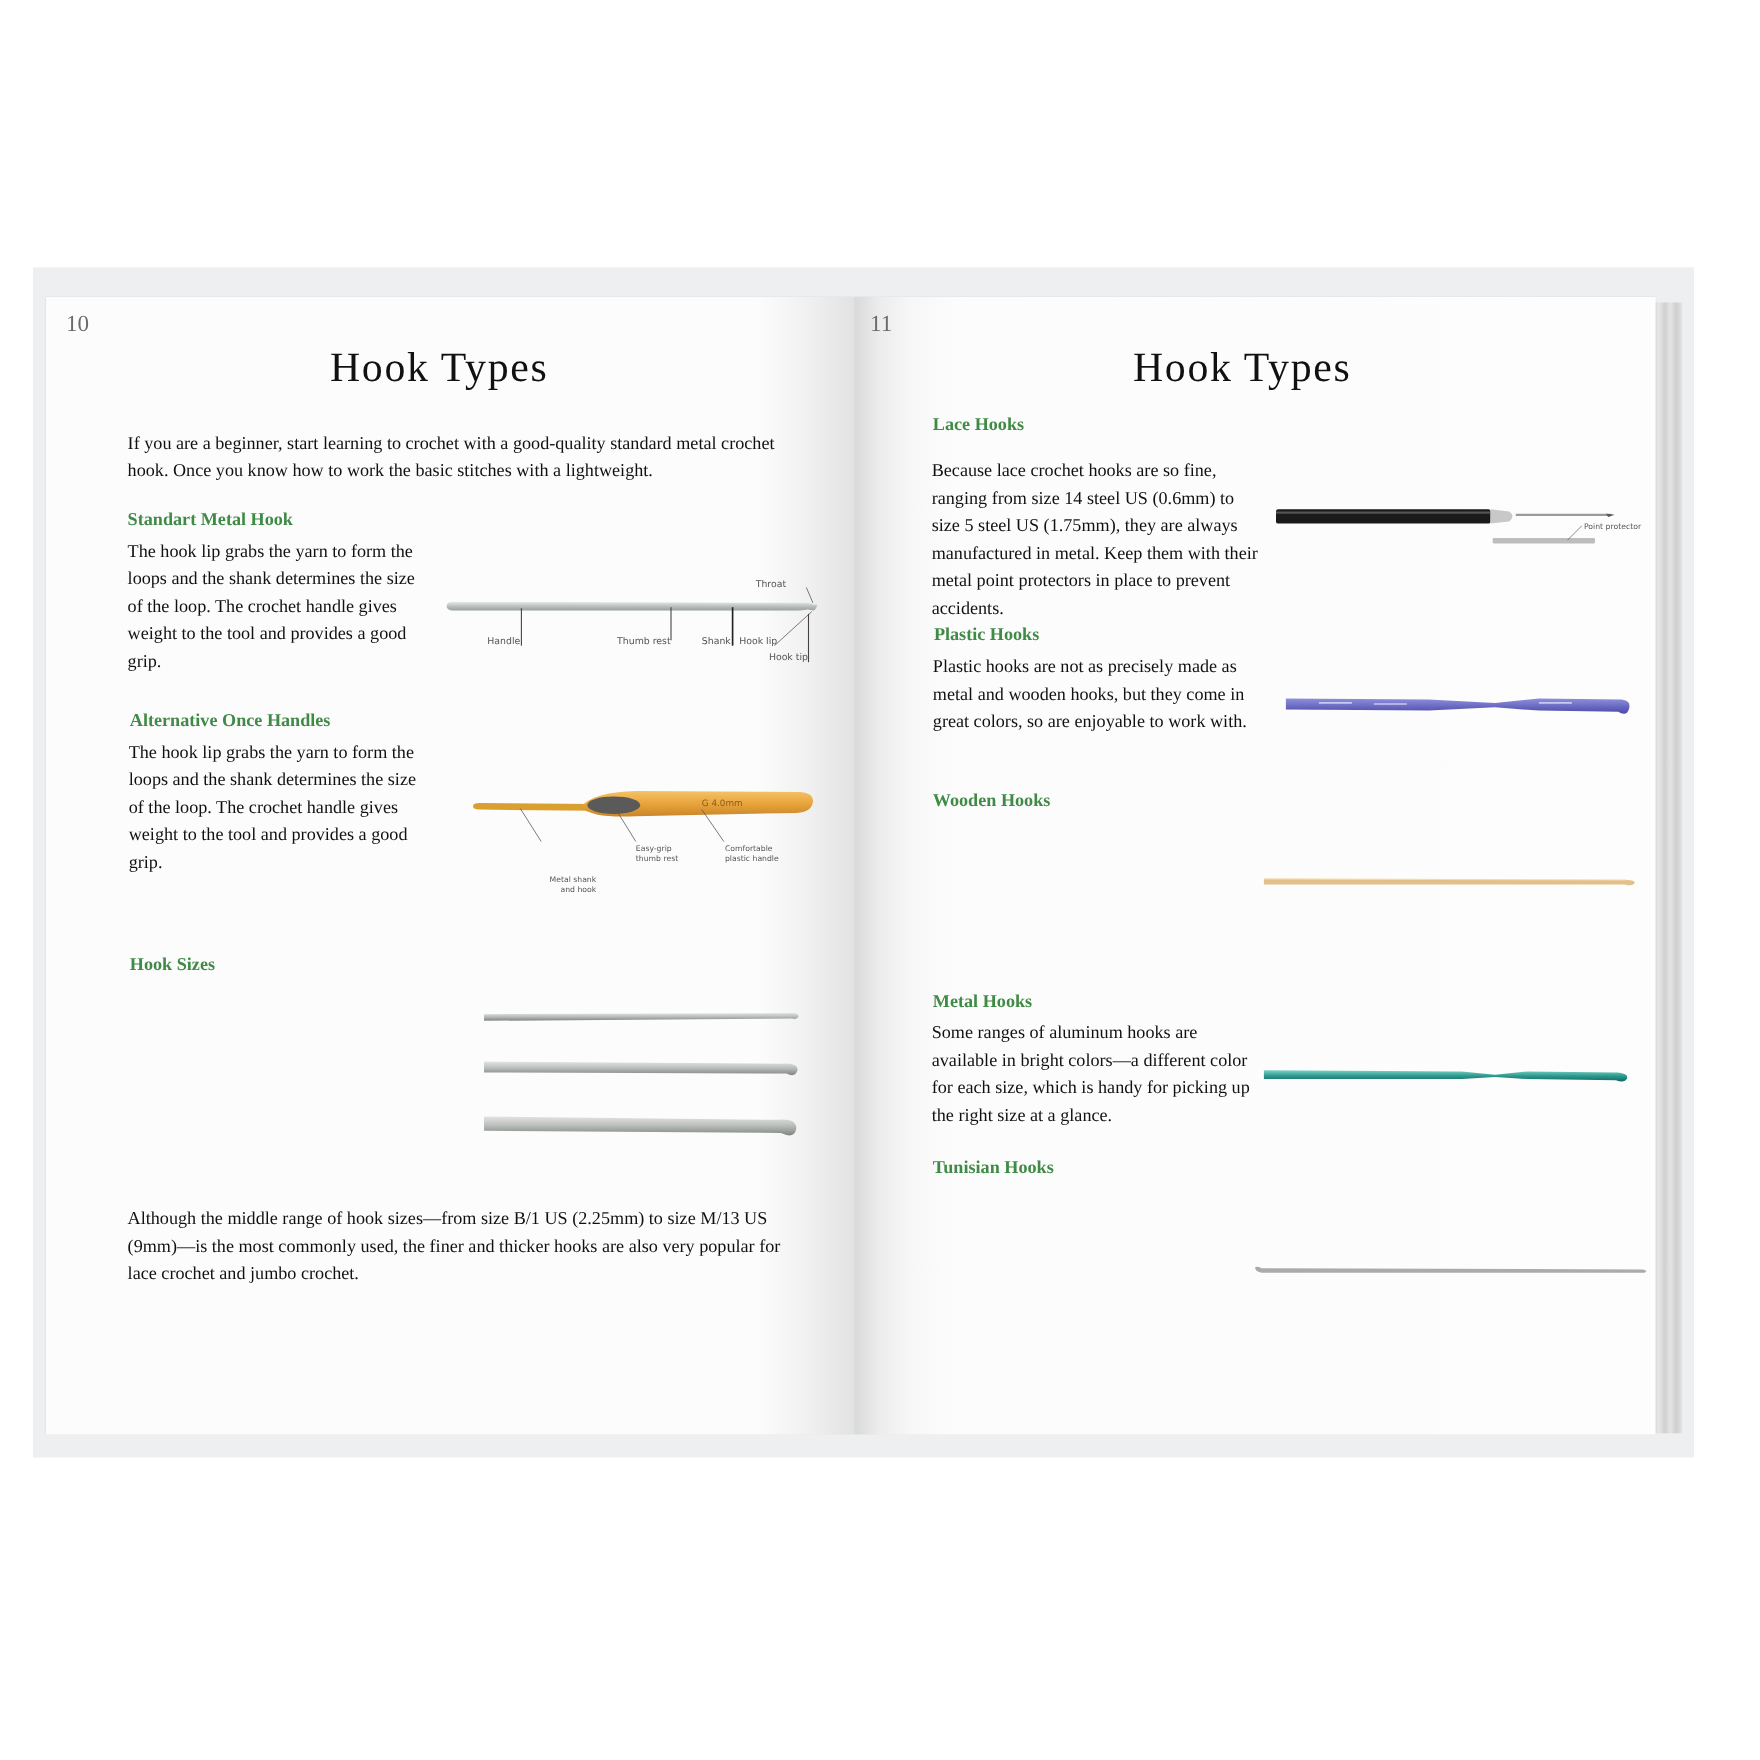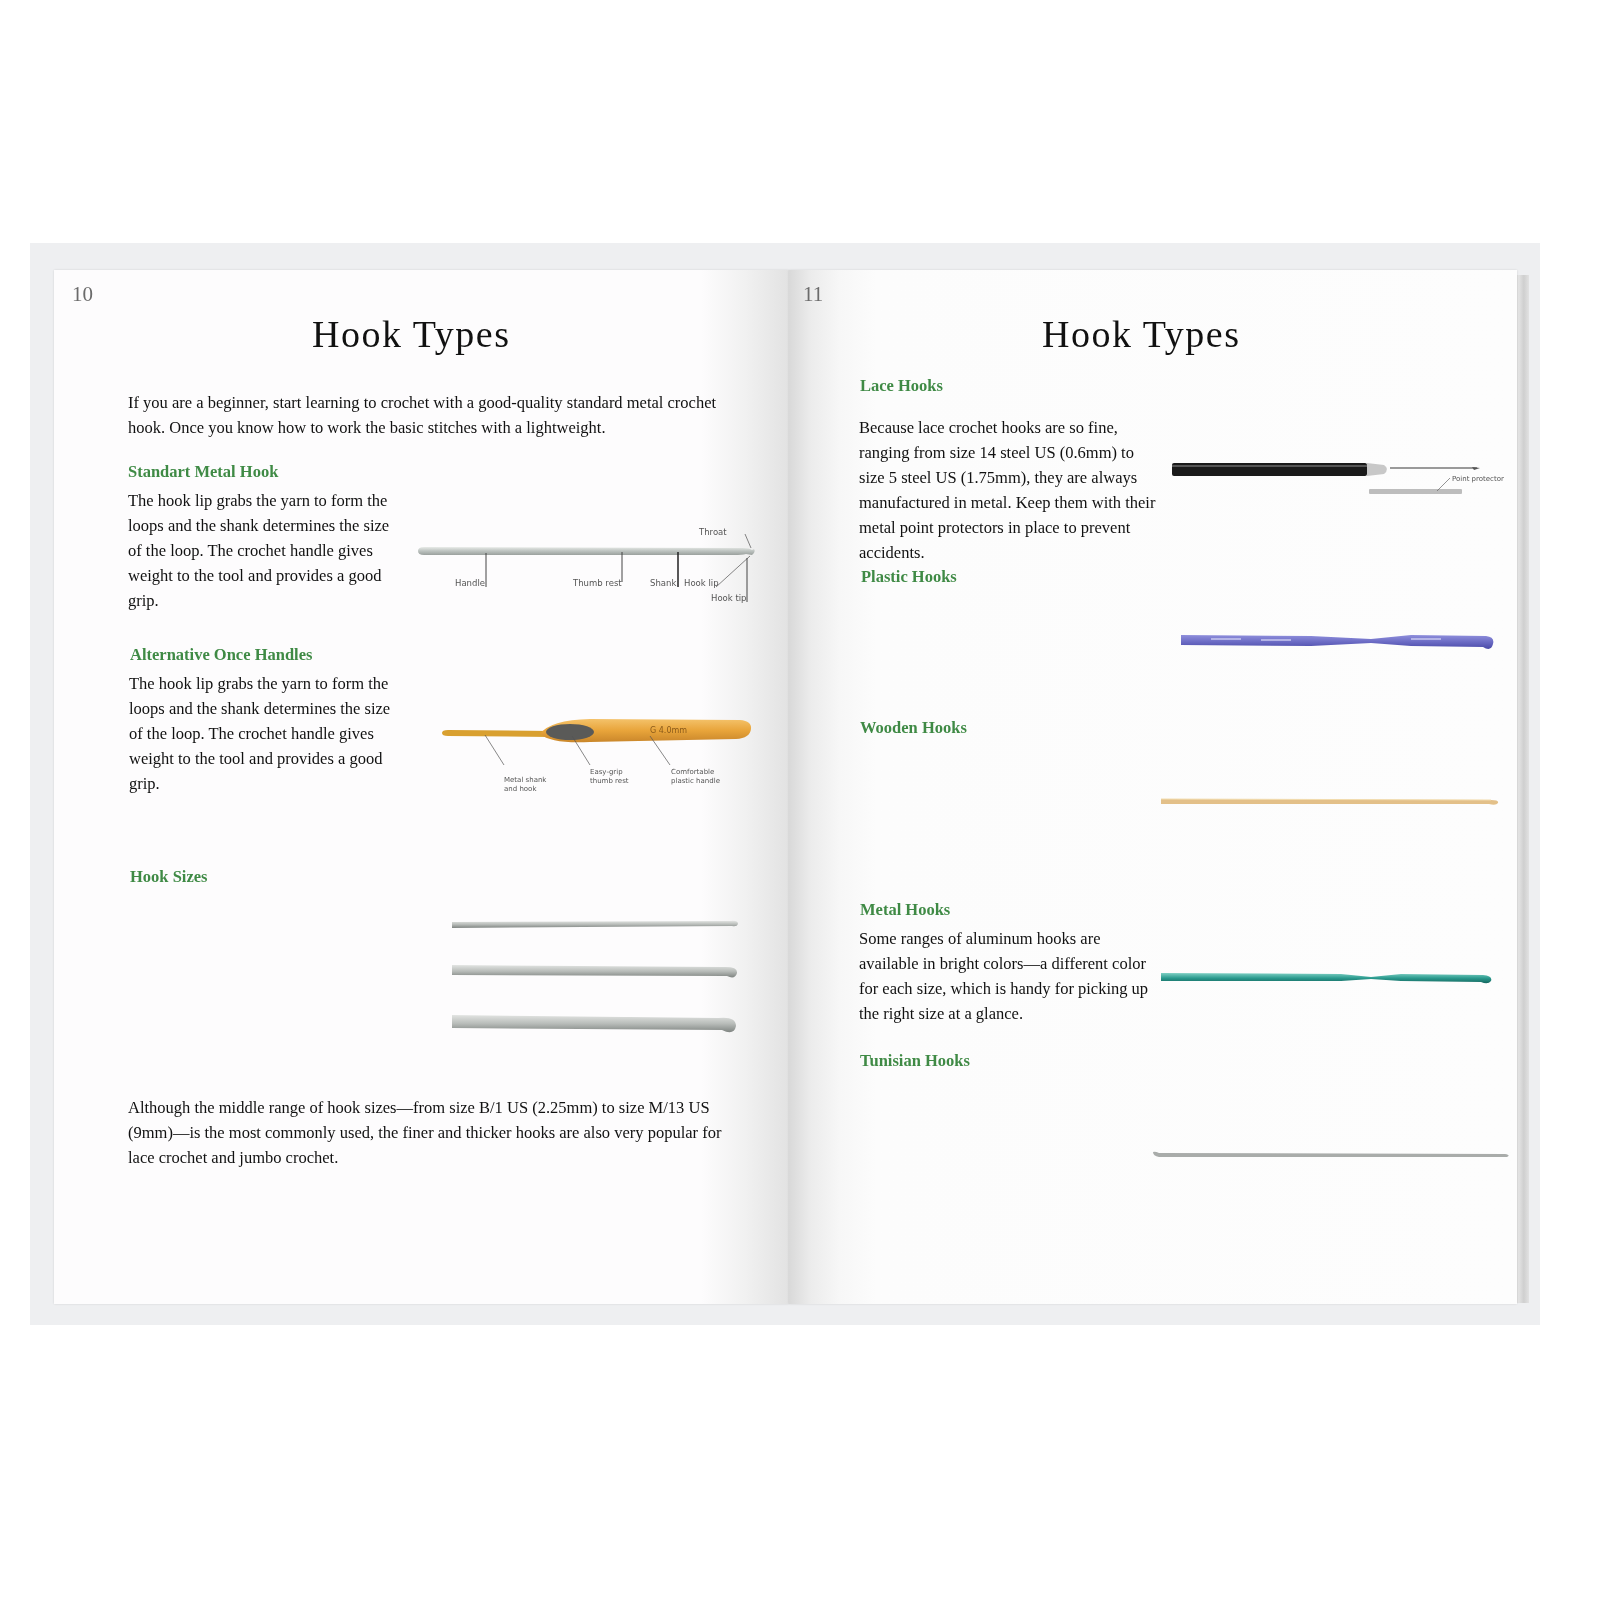--- a/index.html
+++ b/index.html
@@ -11,21 +11,20 @@
     position:absolute; left:30px; top:243px; width:1510px; height:1082px;
     background:#eeeff1;
   }
   .page-stack {
     position:absolute; left:1503px; top:275px; width:26px; height:1028px;
     background:linear-gradient(90deg,#d8d8d8 0,#e6e6e6 20%,#d0d0d0 40%,#e4e4e4 60%,#cfcfcf 80%,#e2e2e2 100%);
   }
   .page {
     position:absolute; top:270px; height:1034px; background:#fdfcfd;
     box-shadow: 0 0 2px rgba(0,0,0,0.12);
-    margin-left: 12px;
   }
   .page.left { left:42px; width:735px;
     background: linear-gradient(90deg,#fdfcfd 0%,#fdfcfd 88%,#f1f1f1 94%,#e2e2e2 100%); }
   .page.right { left:777px; width:728px;
     background: linear-gradient(90deg,#d9d9d9 0%,#ececec 3%,#f7f7f7 7%,#fcfcfc 12%,#fdfdfd 100%); }
   .page-num { position:absolute; top:12px; font-size:21px; color:#6b6b6b; }
   .page.left .page-num { left:18px; }
   .page.right .page-num { left:14px; }
   .page-title {
     position:absolute; top:42px; font-size:38px; letter-spacing:1.5px; color:#111;
@@ -92,21 +91,21 @@
         </linearGradient>
       </defs>
       <path d="M2 23 Q2 20 8 20 L110 21 L110 27 L8 26 Q2 26 2 23 Z" fill="#d9a030"></path>
       <path d="M100 24 Q110 10 150 9 L300 10 Q312 11 311 19 Q310 28 296 29 L150 32 Q112 34 100 24 Z" fill="url(#orangeG)"></path>
       <ellipse cx="130" cy="22" rx="24" ry="8" fill="#5a5a58"></ellipse>
       <text x="210" y="23" font-family="DejaVu Sans, sans-serif" font-size="8" fill="#8a5a1a">G 4.0mm</text>
       <line x1="45" y1="25" x2="64" y2="55" stroke="#555" stroke-width="0.7"></line>
       <line x1="132" y1="26" x2="150" y2="55" stroke="#555" stroke-width="0.7"></line>
       <line x1="210" y1="26" x2="230" y2="55" stroke="#555" stroke-width="0.7"></line>
     </svg>
-    <div class="lbl sm" style="left:450px; top:506px; width:50px;">Metal shank and hook</div>
+    <div class="lbl sm" style="left:450px; top:526px; width:50px;text-align:right;">Metal shank and hook</div>
     <div class="lbl sm" style="left:536px; top:498px; width:48px;">Easy-grip thumb rest</div>
     <div class="lbl sm" style="left:617px; top:498px; width:56px;">Comfortable plastic handle</div>
   </div>
 
   <div class="h" style="left:76px; top:597px;">Hook Sizes</div>
 
   <svg width="300" height="140" style="left:398px; top:640px;">
     <defs>
       <linearGradient id="grayG" x1="0" y1="0" x2="0" y2="1">
         <stop offset="0" stop-color="#e2e4e2"></stop>
@@ -135,20 +134,21 @@
       <path d="M195 5 L212 7 Q218 11 212 16 L195 18 Z" fill="#c8c8c8"></path>
       <line x1="218" y1="10" x2="305" y2="10" stroke="#9a9a9a" stroke-width="2"></line>
       <path d="M300 9 L308 10 L302 12 Z" fill="#555"></path>
       <rect x="197" y="31" width="93" height="5" rx="1" fill="#bdbdbd"></rect>
       <line x1="265" y1="33" x2="278" y2="20" stroke="#666" stroke-width="0.7"></line>
     </svg>
     <div class="lbl sm" style="left:663px; top:205px; width:60px;">Point protector</div>
   </div>
 
   <div class="h" style="left:72px; top:297px;">Plastic Hooks</div>
+  <div class="txt" style="left:71px; top:323px; width:310px;">Plastic hooks are not as precisely made as metal and wooden hooks, but they come in great colors, so are enjoyable to work with.</div>
   <svg width="320" height="30" style="left:392px; top:360px;">
     <defs>
       <linearGradient id="purpleG" x1="0" y1="0" x2="0" y2="1">
         <stop offset="0" stop-color="#8f8fdc"></stop>
           <stop offset="0.5" stop-color="#6b6bc4"></stop>
           <stop offset="1" stop-color="#4a4aa8"></stop>
       </linearGradient>
     </defs>
     <path d="M0 5 L130 6 L190 9 L230 5 L305 6 Q314 7 312 14 Q310 22 302 17 L230 16 L190 13 L130 16 L0 15 Z" fill="url(#purpleG)"></path>
     <path d="M30 9 L60 9 M80 10 L110 10 M230 9 L260 9" stroke="#c8c8f0" stroke-width="1.5"></path>

